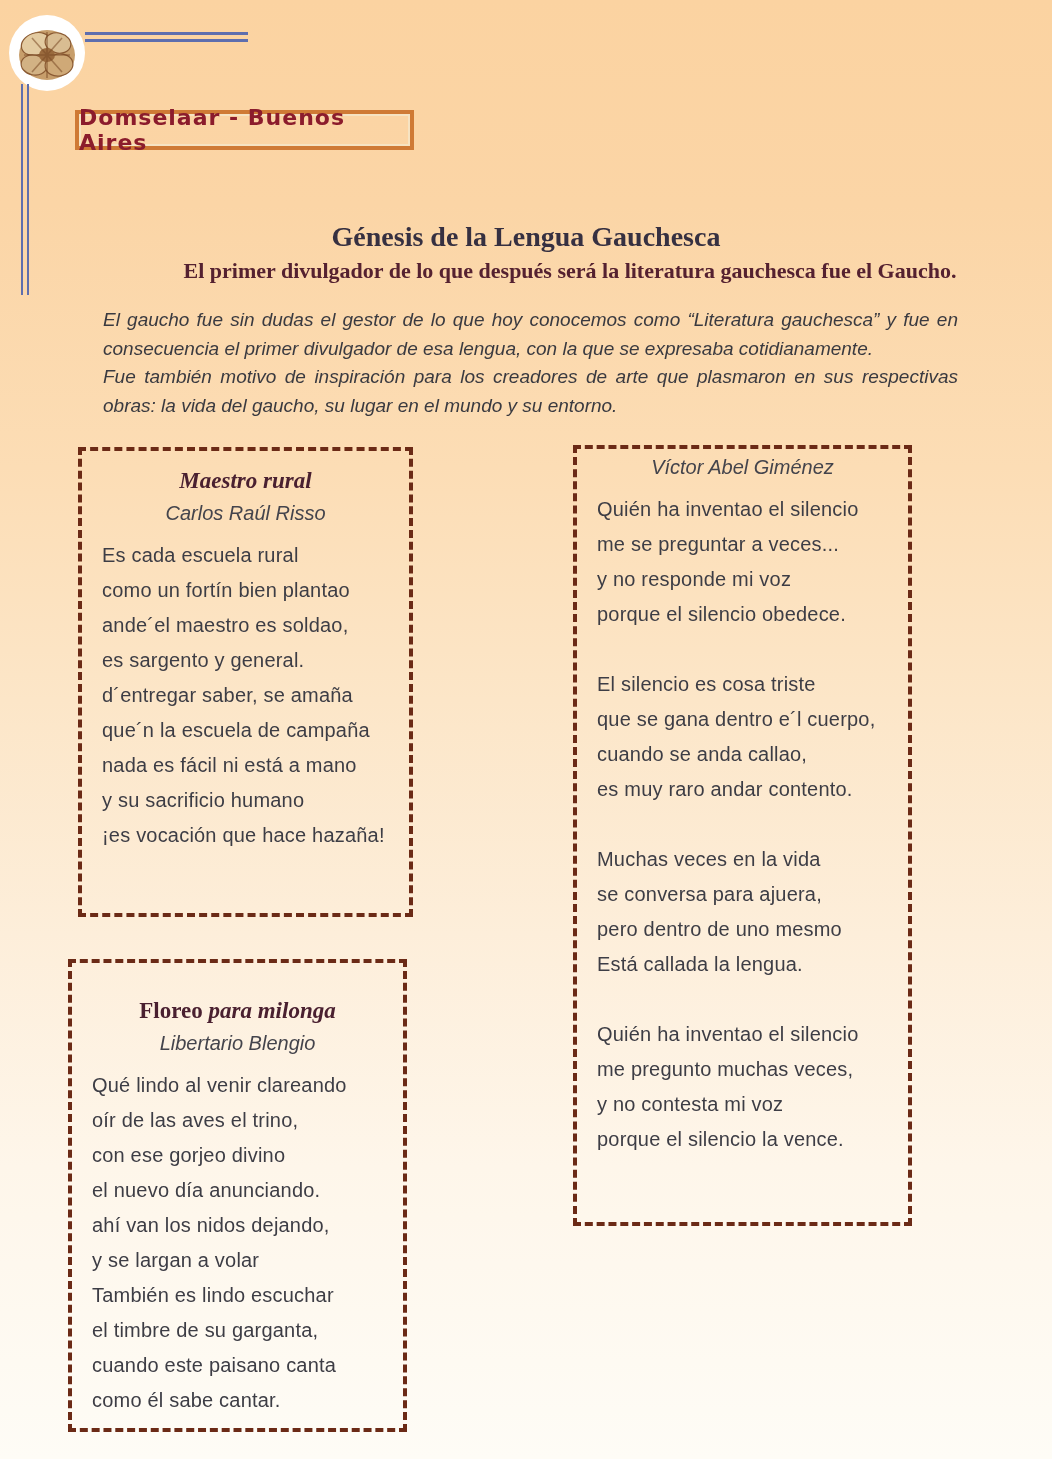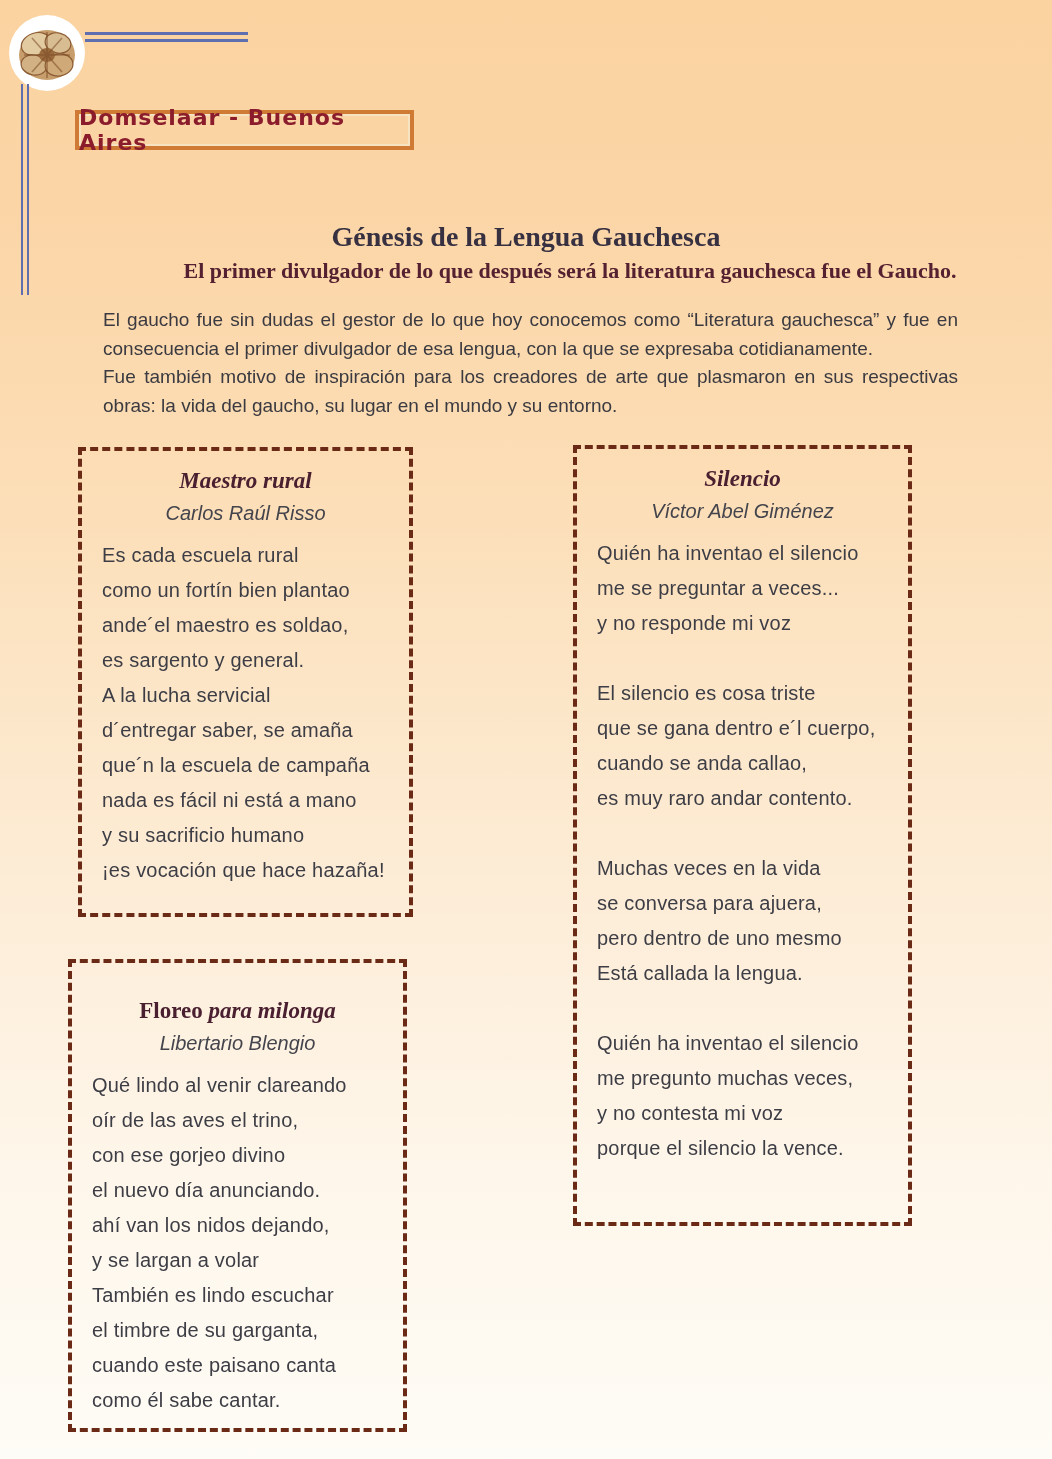--- a/index.html
+++ b/index.html
@@ -46,21 +46,21 @@
   }
   .subtitle{
     position:absolute;left:0;top:256px;width:1052px;margin:0;
     text-align:center;
     font-family:"Liberation Serif","DejaVu Serif",serif;
     font-weight:bold;font-size:22px;line-height:30px;color:#552130;padding-left:44px;
   }
   
   .intro{
     position:absolute;left:103px;top:306px;width:855px;
-    font-size:19px;line-height:28.5px;color:#3a3a40;
+    font-style:italic;font-size:19px;line-height:28.5px;color:#3a3a40;
     text-align:justify;
   }
   .intro p{margin:0;}
   
   .poem-box{
     position:absolute;box-sizing:border-box;
     border:4px dashed #6b2a16;
     background:transparent;
   }
   .box-maestro{left:78px;top:447px;width:335px;height:470px;}
@@ -118,36 +118,35 @@
   </div>
 
   <section class="poem-box box-maestro">
     <h3 class="poem-title"><span class="it">Maestro rural</span></h3>
     <div class="poem-author">Carlos Raúl Risso</div>
     <div class="poem-body">
         <div class="poem-line">Es cada escuela rural</div>
         <div class="poem-line">como un fortín bien plantao</div>
         <div class="poem-line">ande´el maestro es soldao,</div>
         <div class="poem-line">es sargento y general.</div>
-        <div class="poem-line">A la lucha servicial</div>
         <div class="poem-line">d´entregar saber, se amaña</div>
         <div class="poem-line">que´n la escuela de campaña</div>
         <div class="poem-line">nada es fácil ni está a mano</div>
         <div class="poem-line">y su sacrificio humano</div>
         <div class="poem-line">¡es vocación que hace hazaña!</div>
       </div>
   </section>
 
   <section class="poem-box box-silencio">
-    <h3 class="poem-title"><span class="it">Silencio</span></h3>
     <div class="poem-author">Víctor Abel Giménez</div>
     <div class="poem-body">
         <div class="poem-line">Quién ha inventao el silencio</div>
         <div class="poem-line">me se preguntar a veces...</div>
         <div class="poem-line">y no responde mi voz</div>
+        <div class="poem-line">porque el silencio obedece.</div>
         <div class="stanza-gap"></div>
         <div class="poem-line">El silencio es cosa triste</div>
         <div class="poem-line">que se gana dentro e´l cuerpo,</div>
         <div class="poem-line">cuando se anda callao,</div>
         <div class="poem-line">es muy raro andar contento.</div>
         <div class="stanza-gap"></div>
         <div class="poem-line">Muchas veces en la vida</div>
         <div class="poem-line">se conversa para ajuera,</div>
         <div class="poem-line">pero dentro de uno mesmo</div>
         <div class="poem-line">Está callada la lengua.</div>

